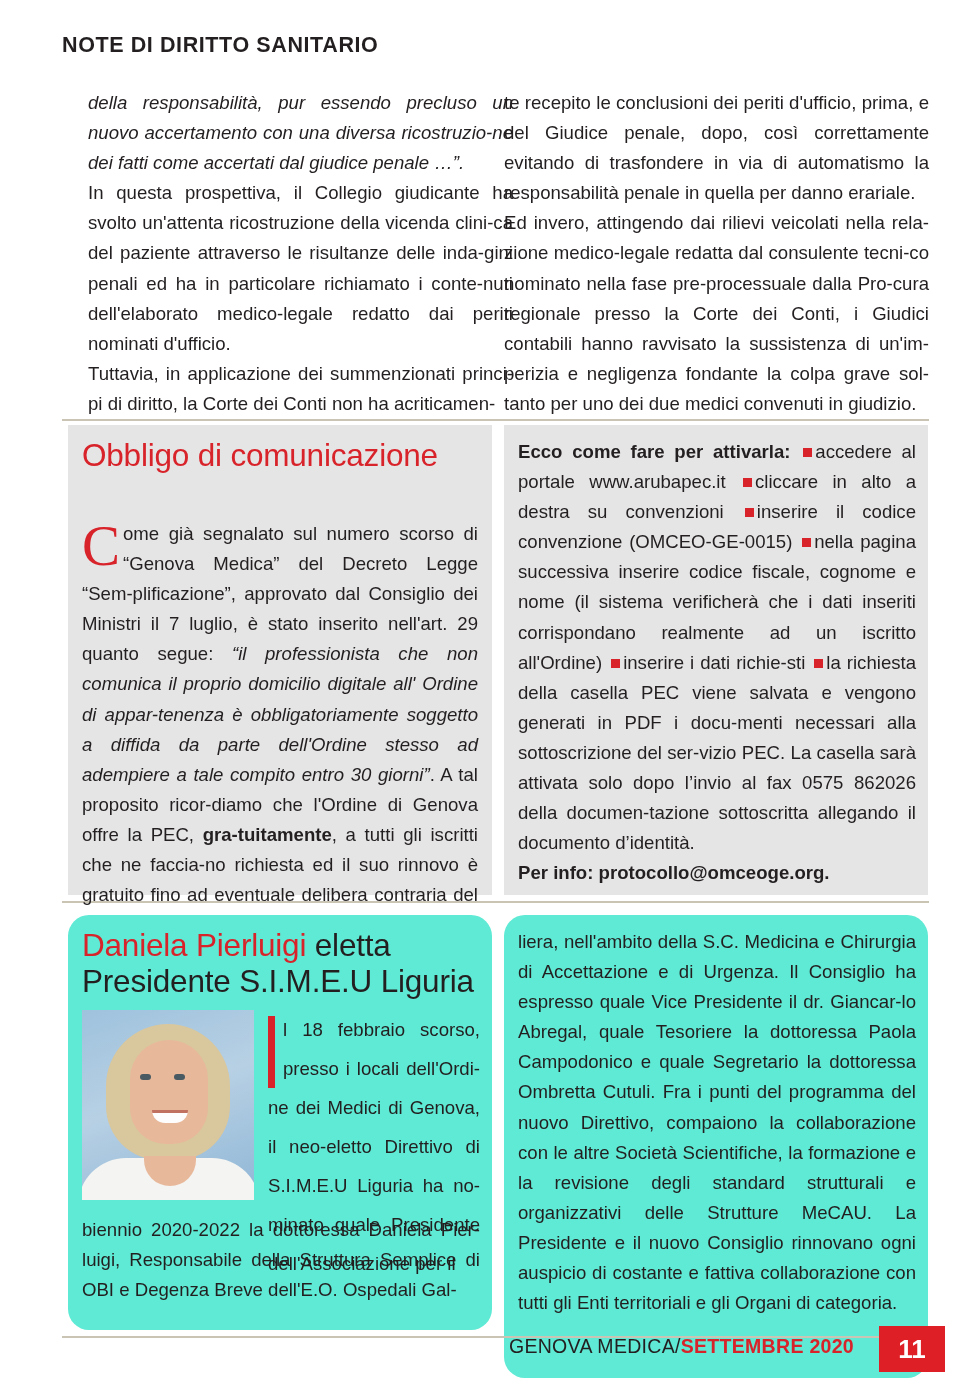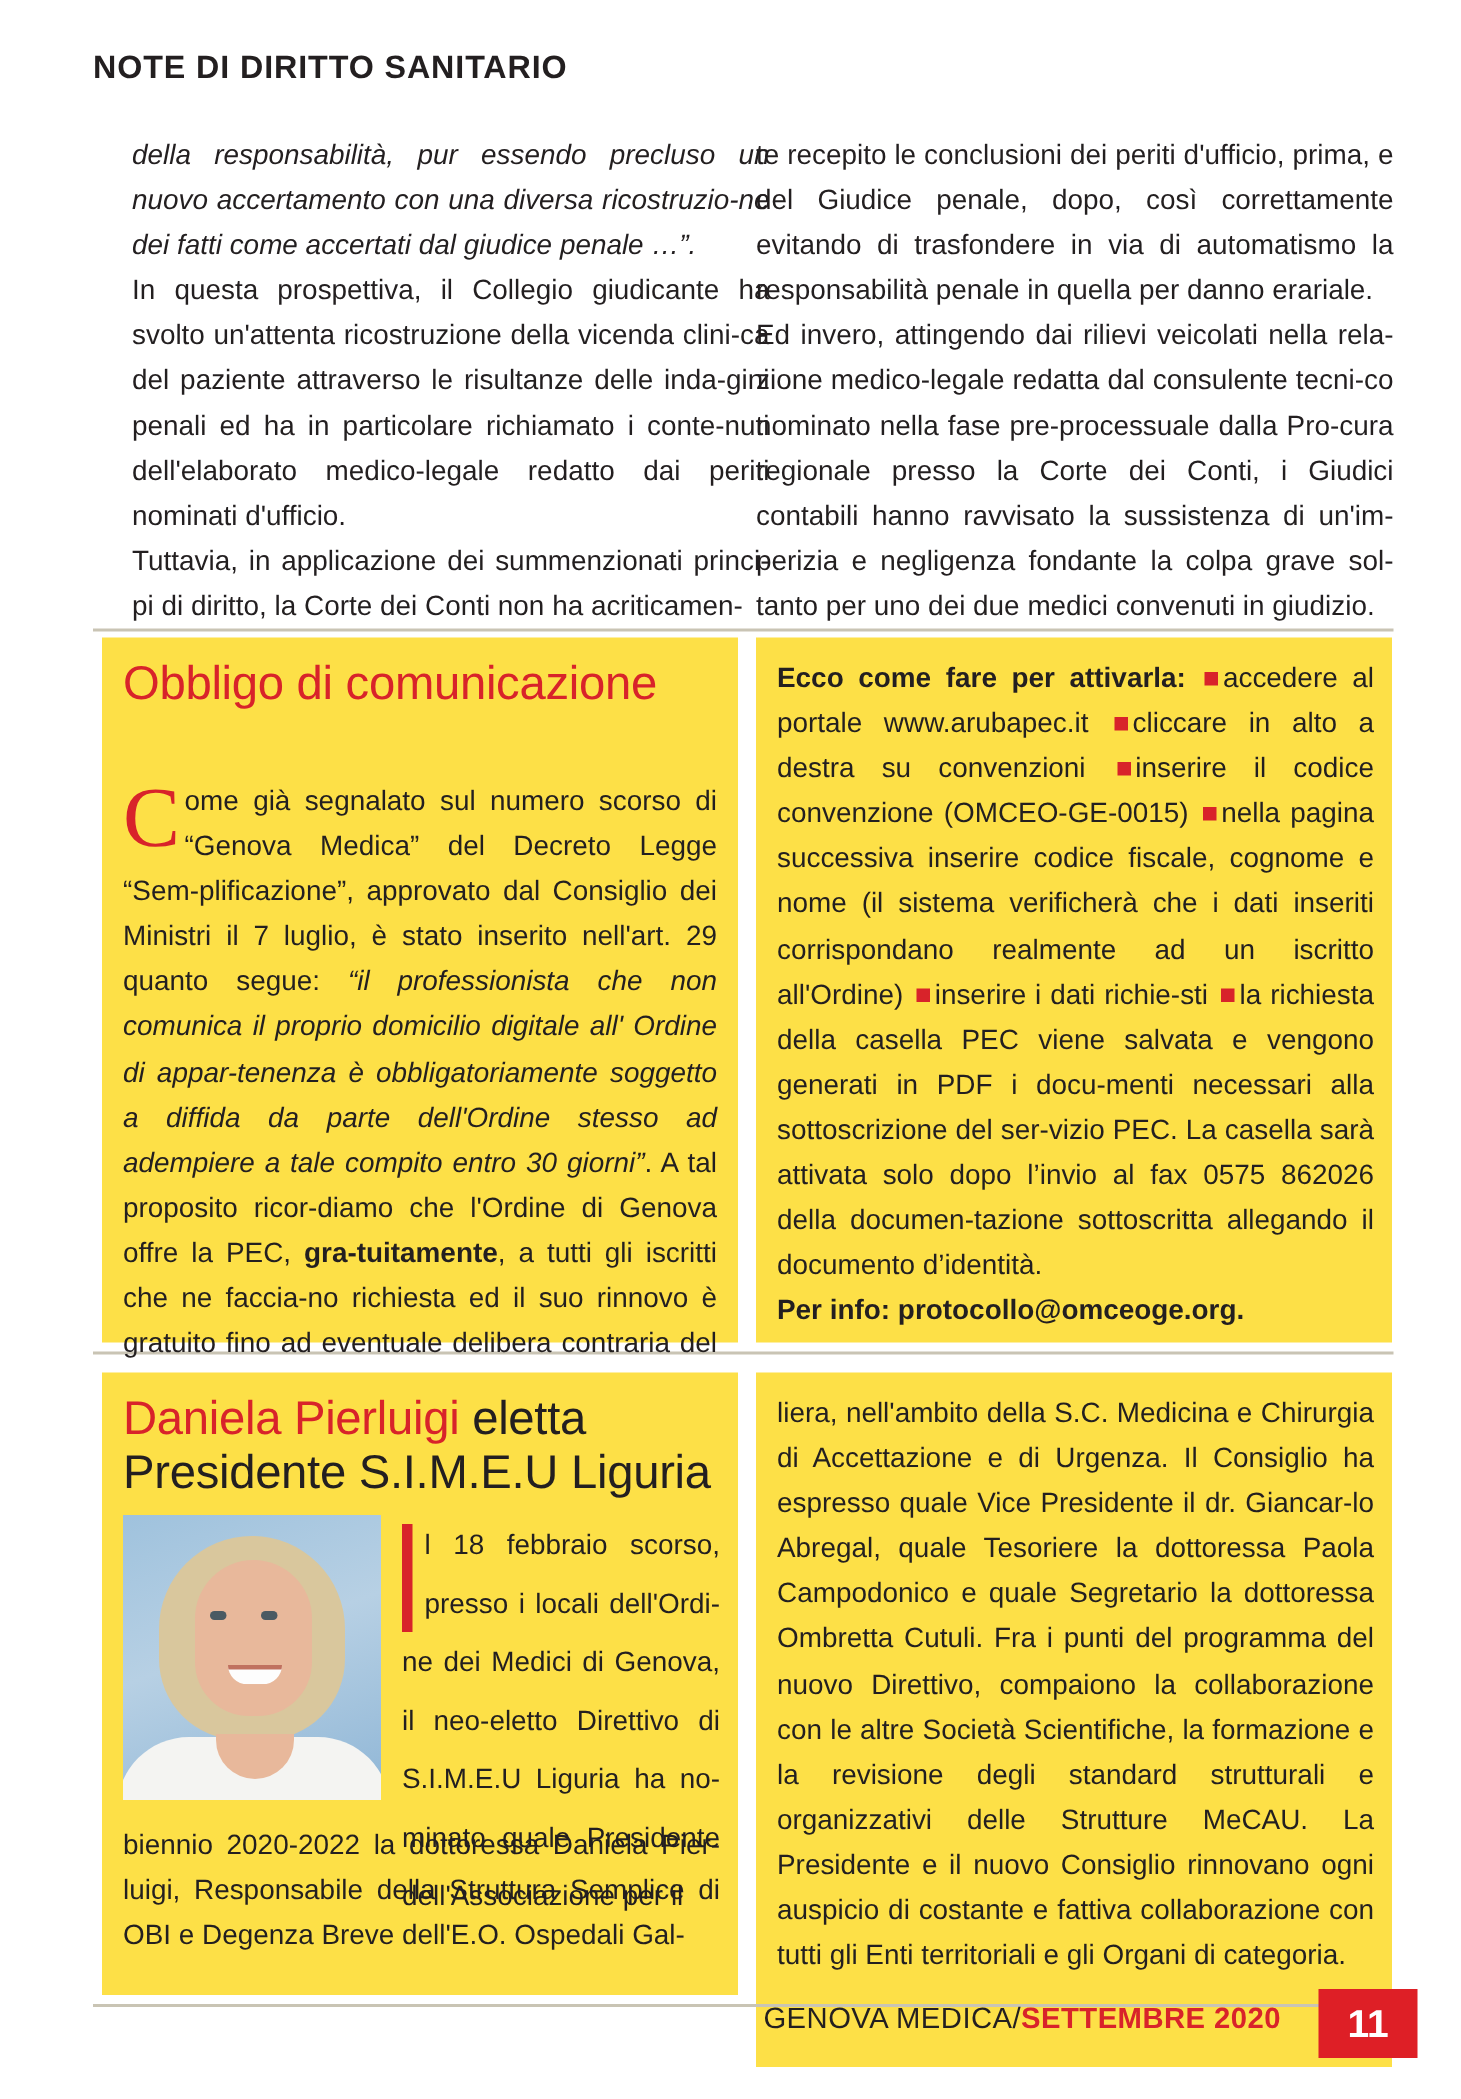--- a/index.html
+++ b/index.html
@@ -34,21 +34,21 @@
   .col p { margin: 0; }
   .col i, .col em { font-style: italic; }
 
   
   #art1-left  { left: 62px;  top: 88px; width: 425px; margin-left: 26px; }
   #art1-right { left: 504px; top: 88px; width: 425px; }
 
   
   .cream-box {
     position: absolute;
-    background: #fde047;
+    background: #e5e5e5;
   }
   #pec-left  { left: 68px;  top: 425px; width: 424px; height: 470px; }
   #pec-right { left: 504px; top: 425px; width: 424px; height: 470px; }
 
   .sep-rule {
     position: absolute; left: 62px; width: 867px; height: 2px;
     background: #c9c4b4;
   }
   #rule-pec-top    { top: 419px; }
   #rule-pec-bottom { top: 901px; }
@@ -88,21 +88,22 @@
     display: inline-block;
     width: 9px; height: 9px;
     background: #d8232a;
     vertical-align: 1px;
     margin: 0 3px;
   }
 
   
   .teal-box {
     position: absolute;
-    background: #fde047;
+    background: #5eead4;
+    border-radius: 21px;
   }
   #simeu-left  { left: 68px;  top: 915px; width: 424px; height: 415px; }
   #simeu-right { left: 504px; top: 915px; width: 424px; height: 463px; }
 
   #simeu-head { position: absolute; left: 14px; top: 12px; width: 405px; }
 
   #simeu-photo {
     position: absolute; left: 14px; top: 95px;
     width: 172px; height: 190px;
     background: linear-gradient(160deg,#9fc2dd 0%, #b7d0e4 45%, #8fb6d6 100%);

